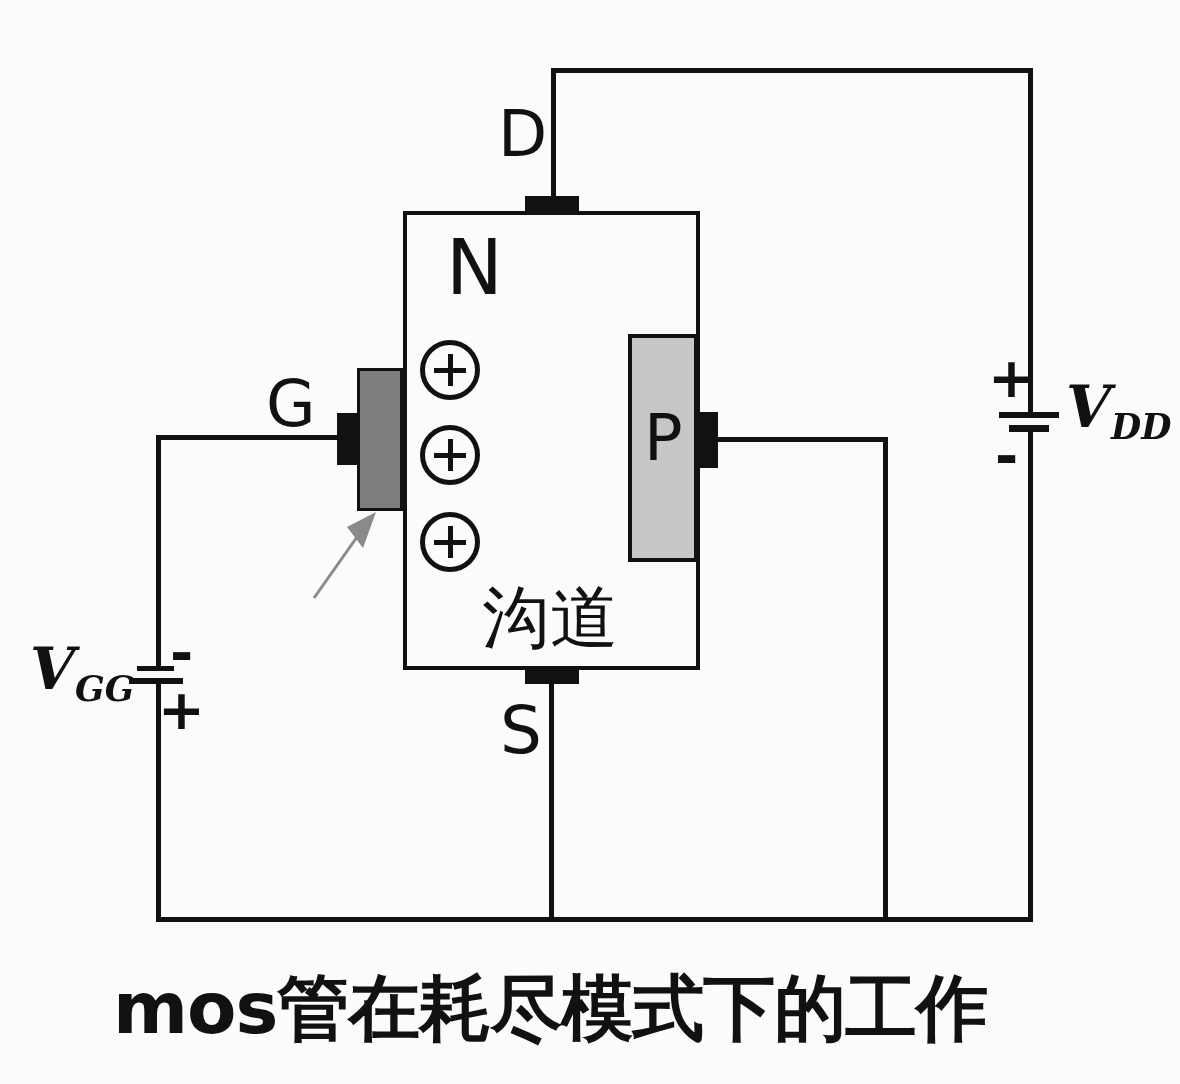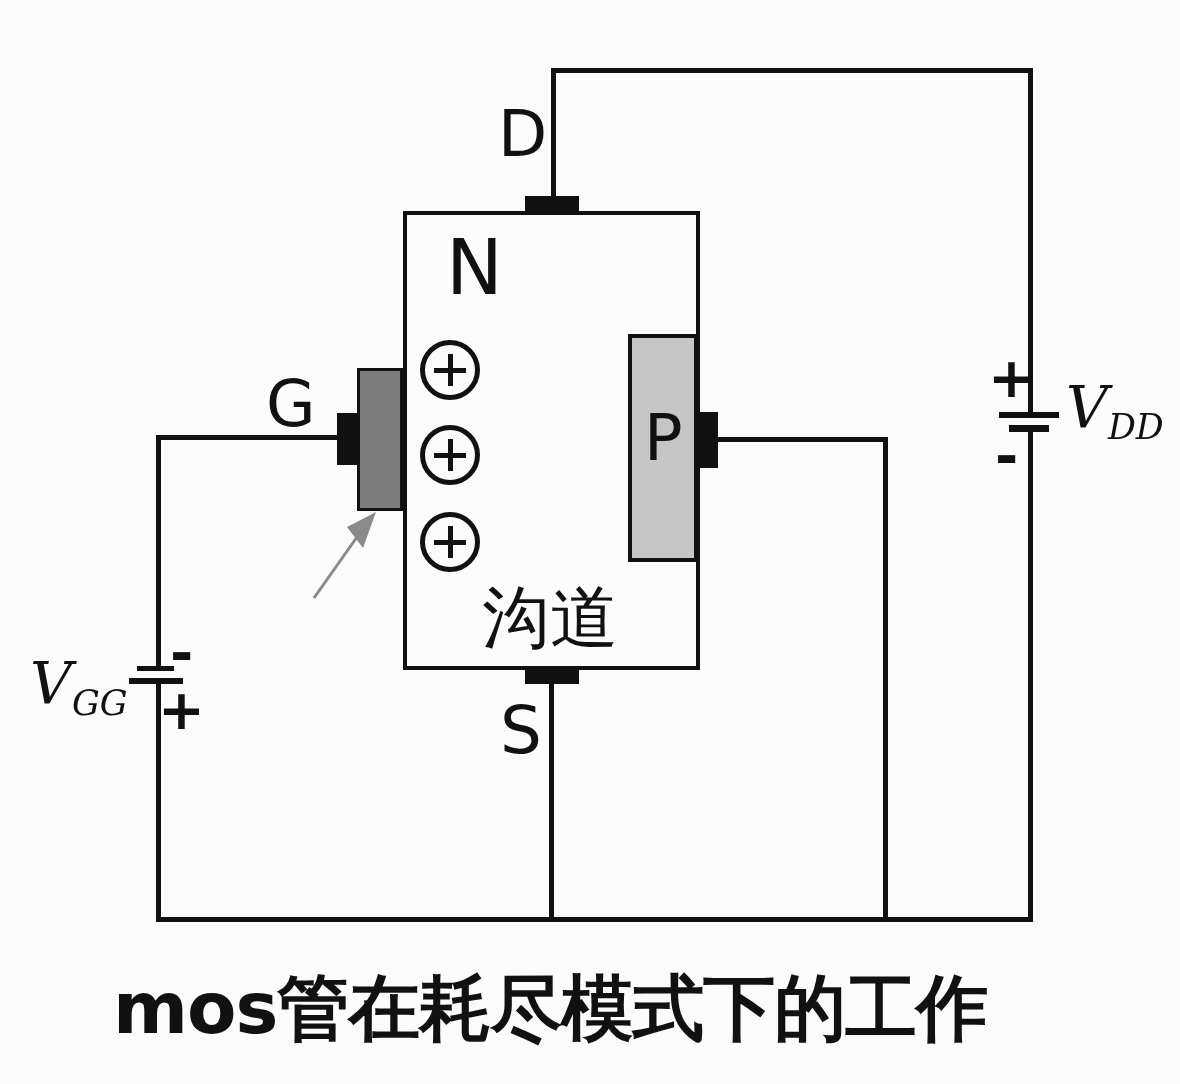--- a/index.html
+++ b/index.html
@@ -14,21 +14,21 @@
   #stage{
     position:relative;width:1180px;height:1084px;
     background:var(--bg);overflow:hidden;
     font-family:"DejaVu Sans","Liberation Sans",sans-serif;
     color:var(--line);
   }
   .wire{position:absolute;background:var(--line);}
   .bar{position:absolute;background:var(--line);}
   .lbl{position:absolute;line-height:1;white-space:nowrap;}
   .sans{font-family:"DejaVu Sans","Liberation Sans",sans-serif;}
-  .mathv{font-family:"DejaVu Serif","Liberation Serif",serif;font-style:italic;}
+  .mathv{font-family:"DejaVu Serif","Liberation Serif",serif;font-style:italic;font-weight:bold;}
   .mathv sub{font-size:0.60em;font-style:italic;vertical-align:-0.35em;letter-spacing:0;}
   .sign{position:absolute;line-height:1;font-weight:600;}
   .nbox{
     position:absolute;left:403px;top:211px;width:297px;height:459px;
     border:4px solid var(--line);box-sizing:border-box;background:var(--bg);
   }
   .gaterect{
     position:absolute;left:357px;top:368px;width:46px;height:143px;
     border:3px solid var(--line);box-sizing:border-box;background:var(--gate-gray);
   }
@@ -83,21 +83,21 @@
     </div>
   <div class="pcircle" style="top:512px;">
       <span class="ph"></span>
       <span class="pv"></span>
     </div>
 
   <div class="bar" style="left:137px;top:666px;width:37px;height:5px;"></div>
   <div class="bar" style="left:129px;top:678px;width:54px;height:6px;"></div>
   <div class="sign" style="left:170px;top:625px;font-size:56px;">-</div>
   <div class="sign" style="left:158px;top:682px;font-size:56px;">+</div>
-  <div class="lbl mathv" style="left:30px;top:654px;font-size:58px;"><span>V</span><sub>GG</sub></div>
+  <div class="lbl mathv" style="left:30px;top:640px;font-size:58px;"><span>V</span><sub>GG</sub></div>
 
   <div class="bar" style="left:999px;top:412px;width:60px;height:6px;"></div>
   <div class="bar" style="left:1009px;top:425px;width:40px;height:7px;"></div>
   <div class="sign" style="left:988px;top:350px;font-size:56px;">+</div>
   <div class="sign" style="left:995px;top:428px;font-size:56px;">-</div>
   <div class="lbl mathv" style="left:1066px;top:378px;font-size:58px;"><span>V</span><sub>DD</sub></div>
 
   <div class="lbl sans" style="left:498px;top:102px;font-size:64px;">D</div>
   <div class="lbl sans" style="left:266px;top:372px;font-size:64px;">G</div>
   <div class="lbl sans" style="left:500px;top:698px;font-size:66px;">S</div>

